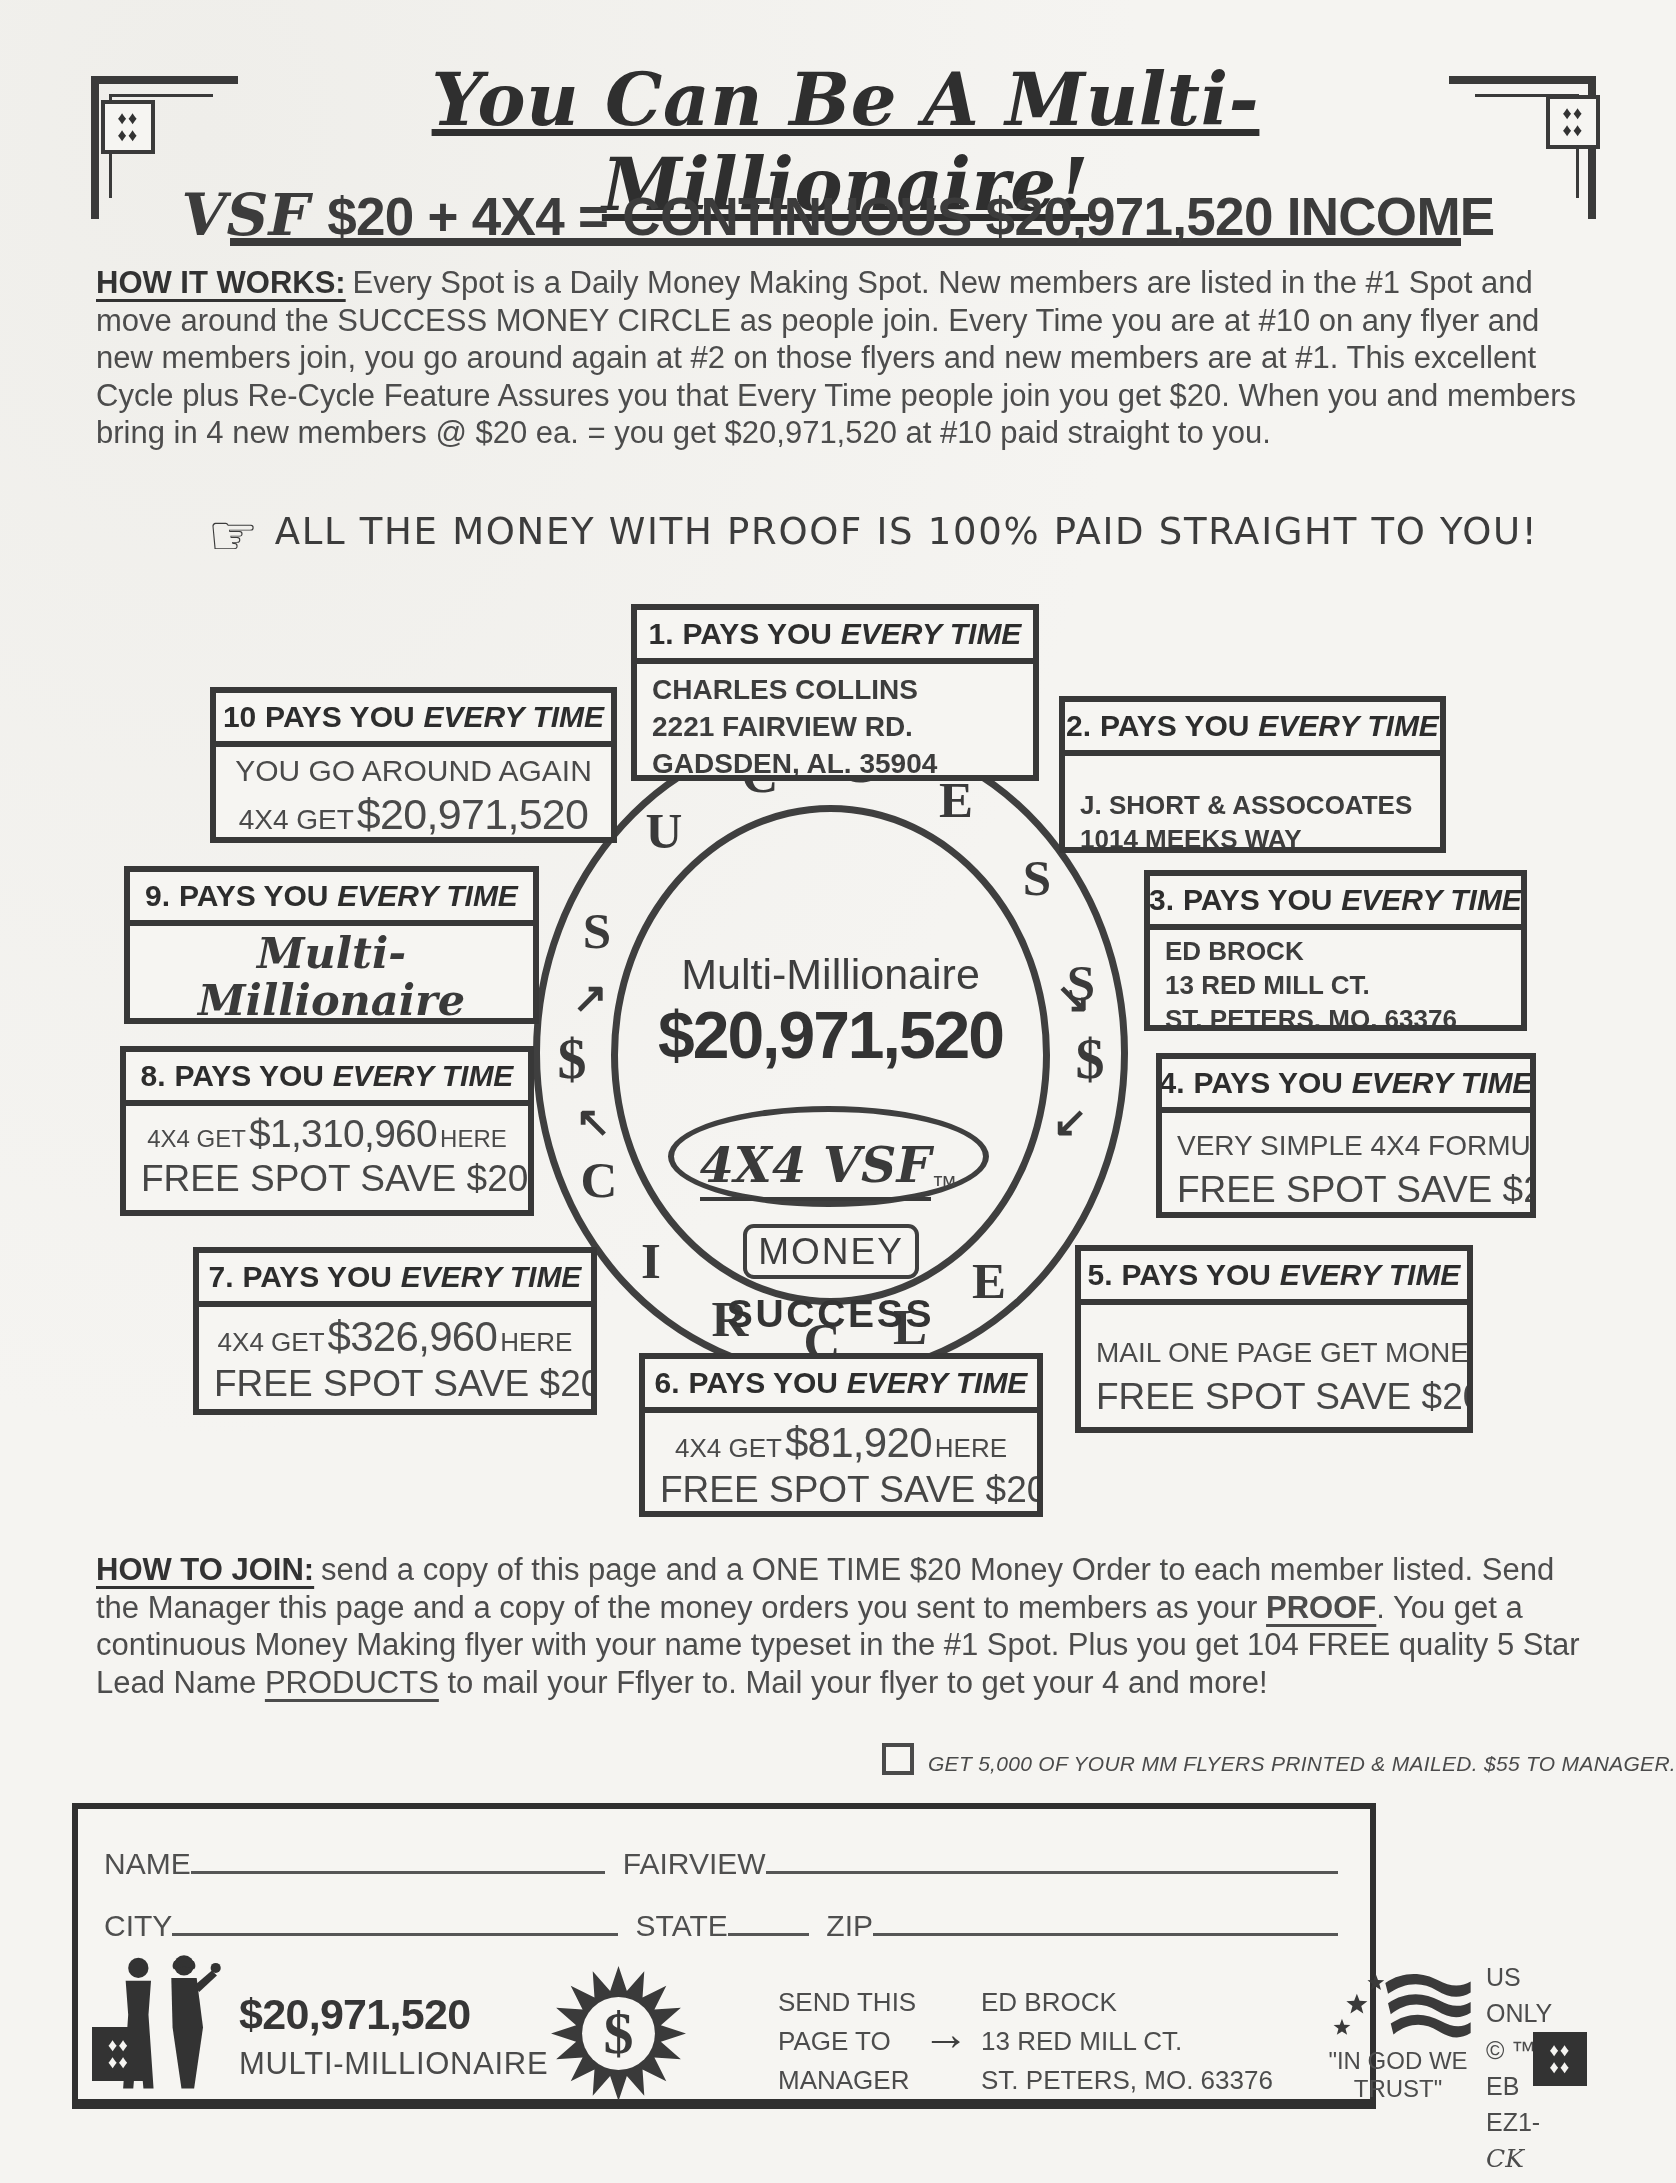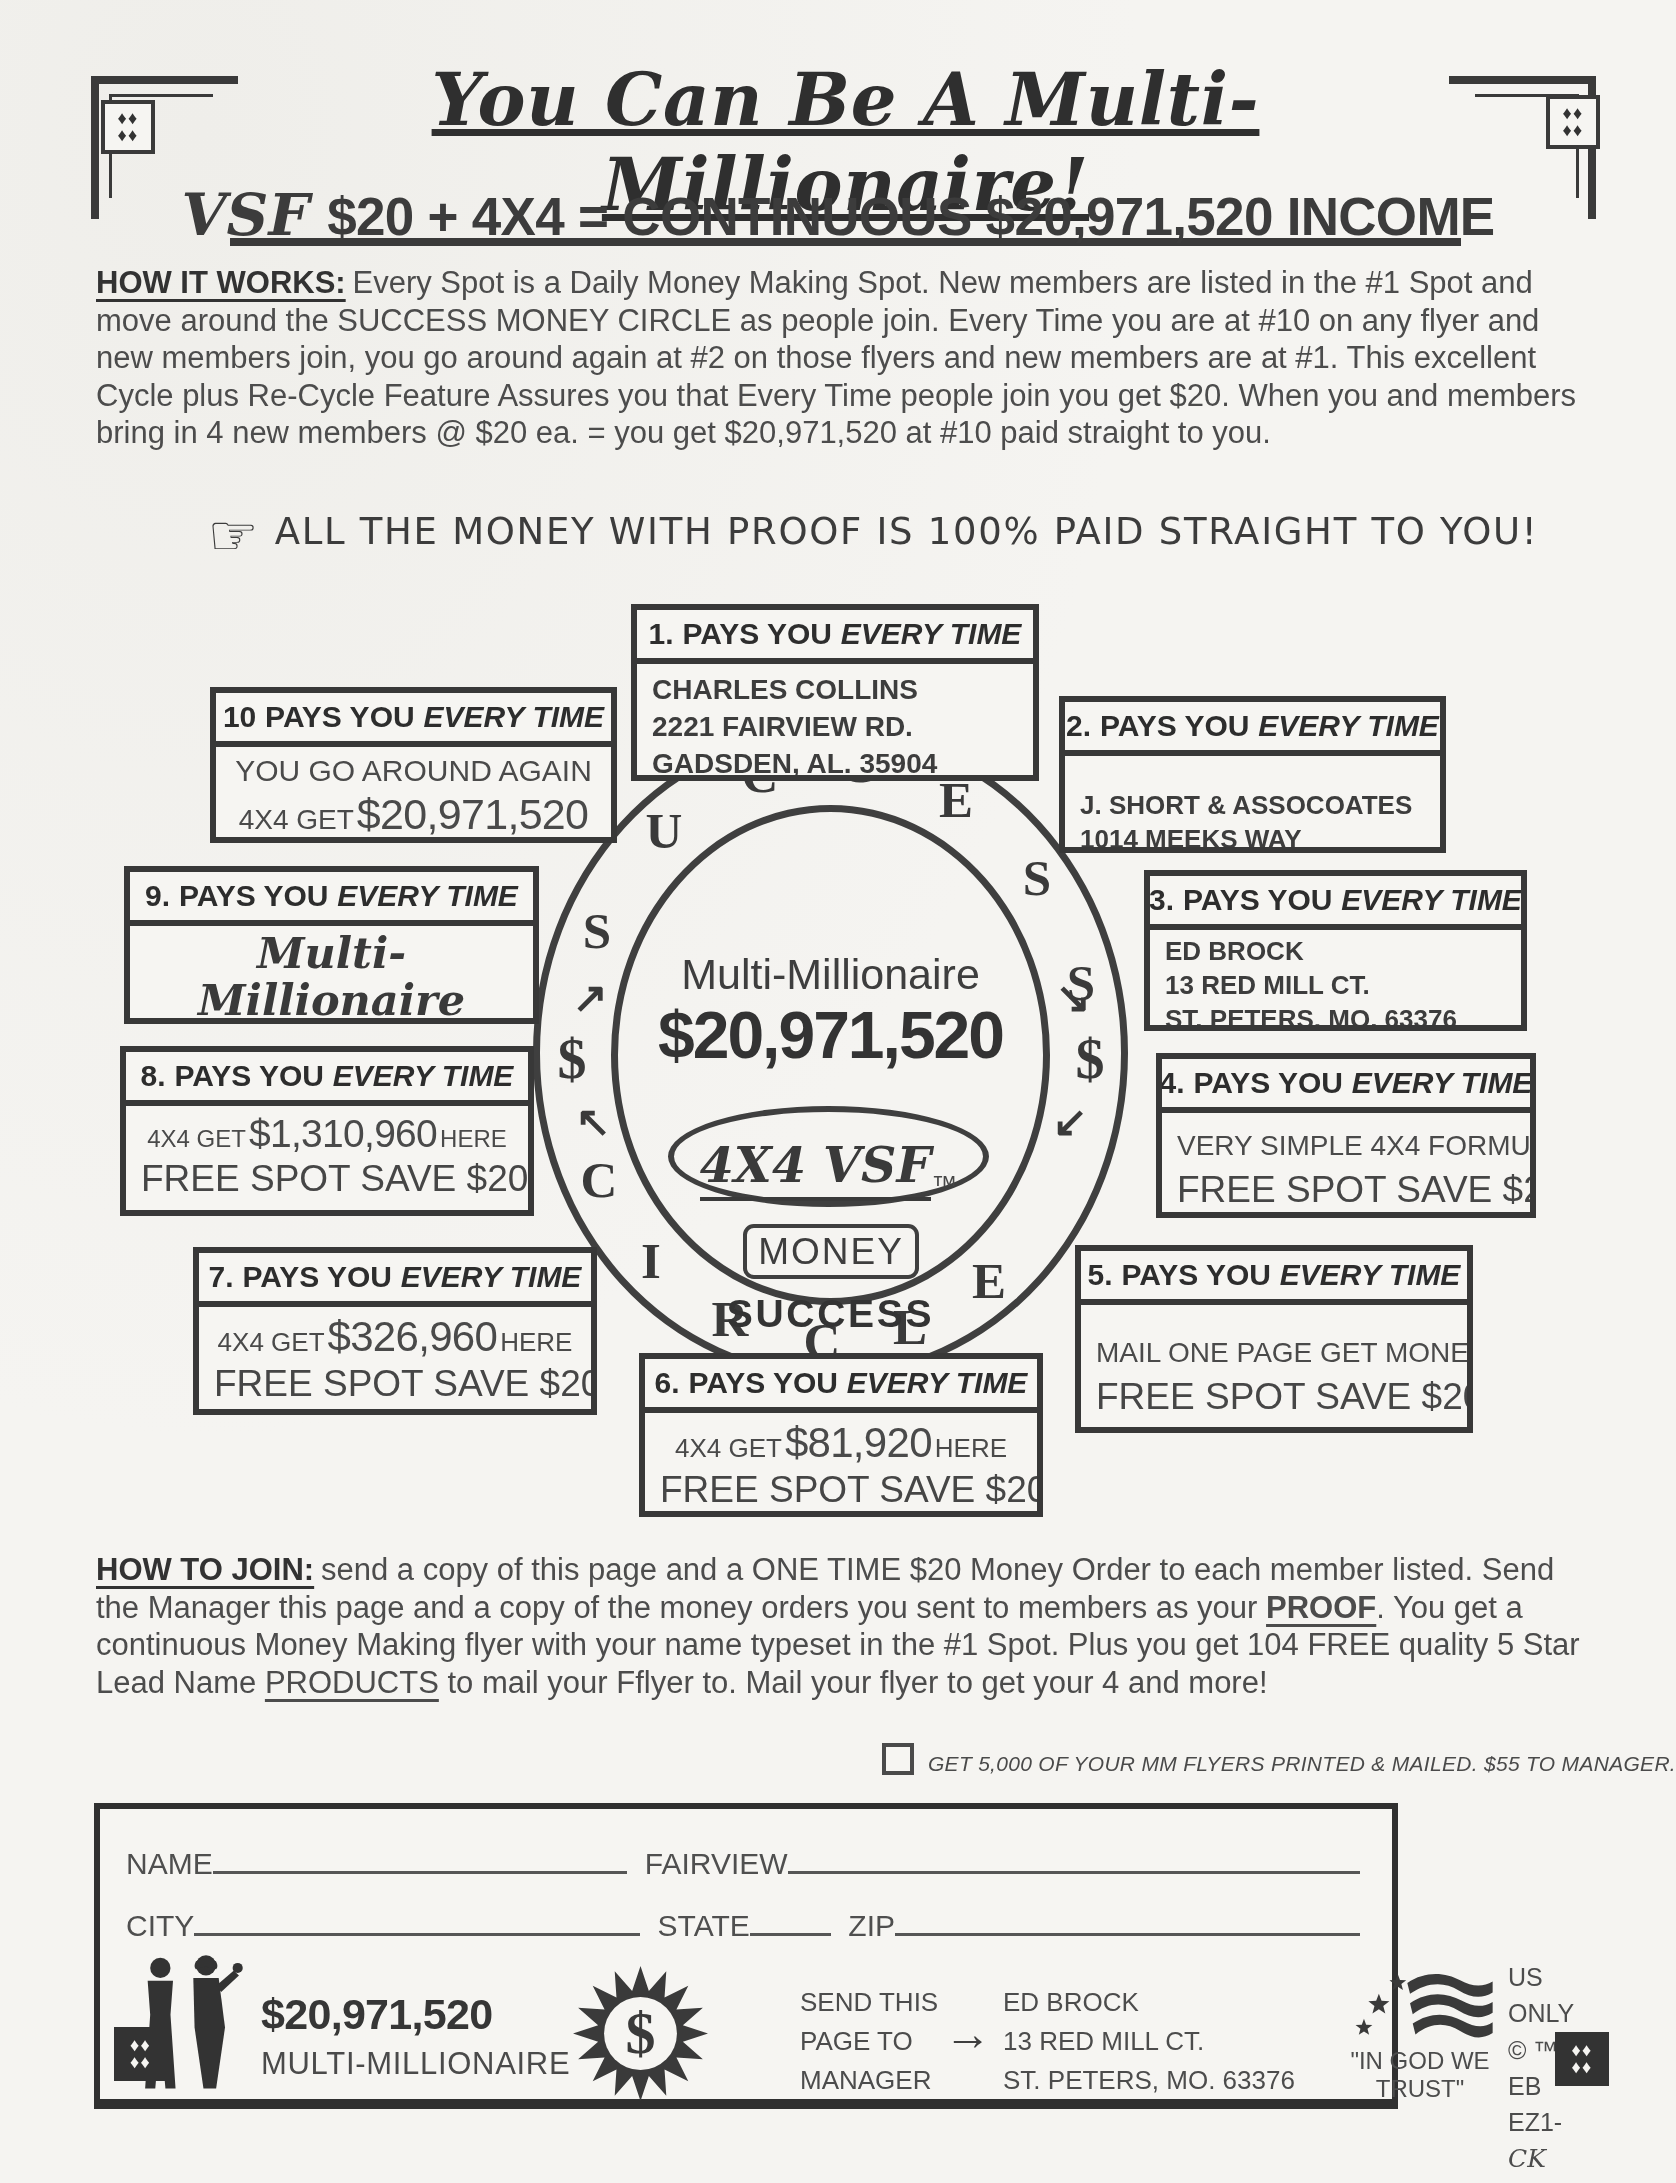--- a/index.html
+++ b/index.html
@@ -86,21 +86,21 @@
   .suf{font-size:26px;}
   .script-line{font-family:"DejaVu Serif",serif;font-style:italic;font-weight:bold;
     font-size:43px;color:#3a3a3a;text-align:center;line-height:1.1;}
 
   
   .cbx-row{position:absolute;left:0;top:1743px;width:100%;text-align:right;
     font-size:21px;color:#4a4a4a;letter-spacing:0.3px;font-style:italic;}
   .cbx{display:inline-block;width:24px;height:24px;border:4px solid #4a4a4a;
     margin-right:13.5px;vertical-align:-4px;background:#f6f5f2;}
 
-  .formbox{position:absolute;left:94px;top:1803px;width:1304px;height:306px;
+  .formbox{position:absolute;left:72px;top:1803px;width:1304px;height:306px;
     border:6px solid #303030;border-bottom-width:10.8px;background:#f6f5f2;box-sizing:border-box;}
   .frow{position:absolute;left:26px;right:32px;display:flex;align-items:baseline;
     font-size:30px;color:#4f4f4f;}
   .frow .lbl{white-space:nowrap;}
   .fline{border-bottom:3.4px solid #565656;height:28px;}
   .fb-item{position:absolute;}
   .famt{font-size:43px;font-weight:bold;color:#363636;letter-spacing:-0.7px;}
   .flabel{font-size:31px;color:#4a4a4a;margin-top:6.8px;letter-spacing:0.7px;}
   .sendto,.mgr{font-size:26px;line-height:1.5;color:#4c4c4c;}
   .farrow{font-size:47px;font-weight:bold;color:#3e3e3e;}

